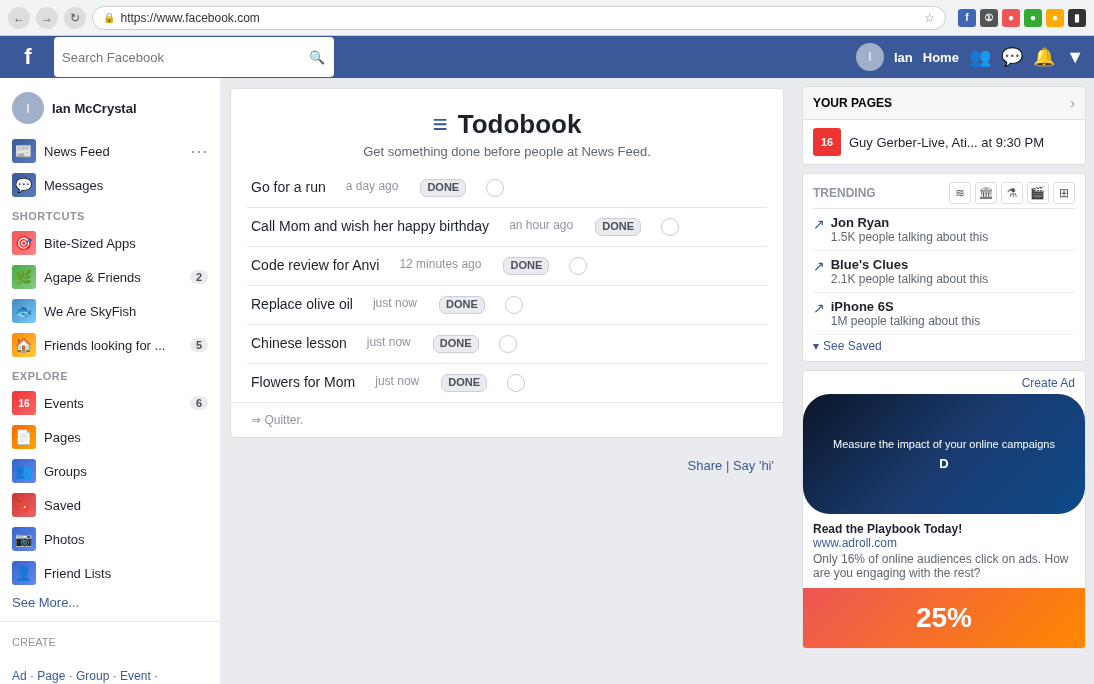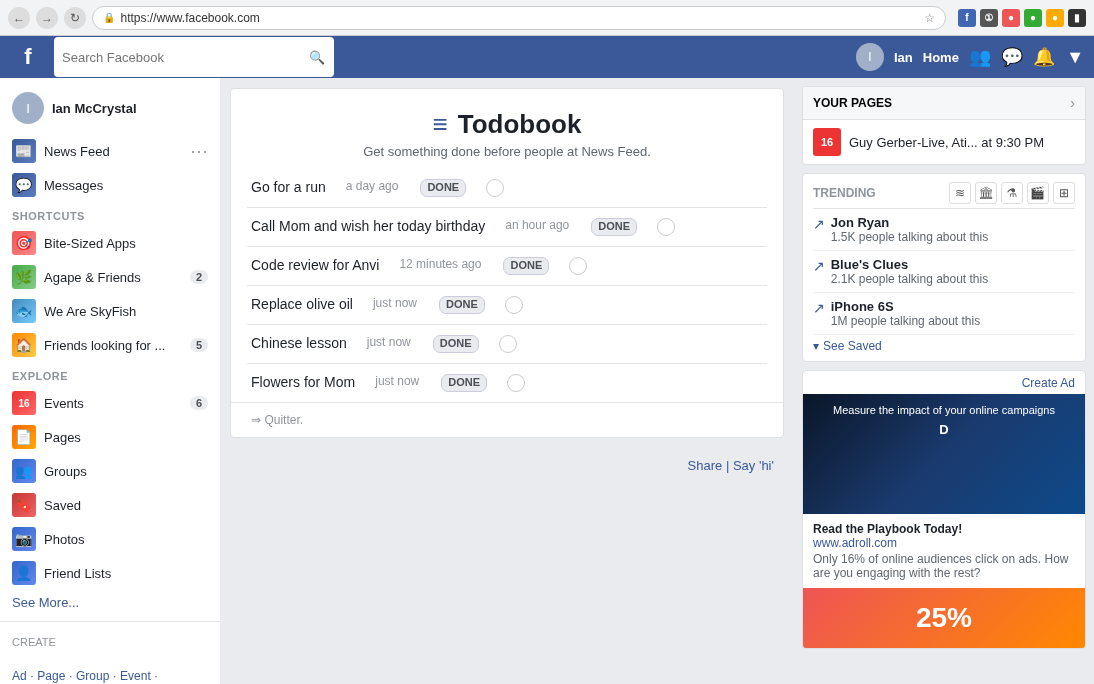--- a/index.html
+++ b/index.html
@@ -355,24 +355,25 @@
 
     
     .create-ad-row { text-align: right; padding: 4px 10px; }
     .create-ad-link { color: #3b5998; font-size: 12px; cursor: pointer; }
     .ad-card { }
     .ad-image {
       width: 100%;
       height: 120px;
       background: linear-gradient(135deg, #0a1628, #1a3a6e, #0d4a8a);
       display: flex;
-      align-items: flex-start;
+      align-items: center;
       justify-content: center;
       position: relative;
       overflow: hidden;
+      border-radius: 27px;
     }
     .ad-image-content {
       color: white;
       text-align: center;
       font-size: 11px;
       padding: 10px;
     }
     .ad-body { padding: 8px 10px; }
     .ad-title { font-size: 12px; font-weight: bold; color: #1d2129; }
     .ad-url { font-size: 12px; color: #3b5998; }
@@ -520,21 +521,21 @@
       <div class="todo-list">
 
         <div class="todo-item">
           <span class="todo-task-name">Go for a run</span>
           <span class="todo-time">a day ago</span>
           <span class="done-badge">DONE</span>
           <div class="todo-circle"></div>
         </div>
 
         <div class="todo-item">
-          <span class="todo-task-name">Call Mom and wish her today birthday</span>
+          <span class="todo-task-name">Call Mom and wish her happy birthday</span>
           <span class="todo-time">an hour ago</span>
           <span class="done-badge">DONE</span>
           <div class="todo-circle"></div>
         </div>
 
         <div class="todo-item">
           <span class="todo-task-name">Code review for Anvi</span>
           <span class="todo-time">12 minutes ago</span>
           <span class="done-badge">DONE</span>
           <div class="todo-circle"></div>

